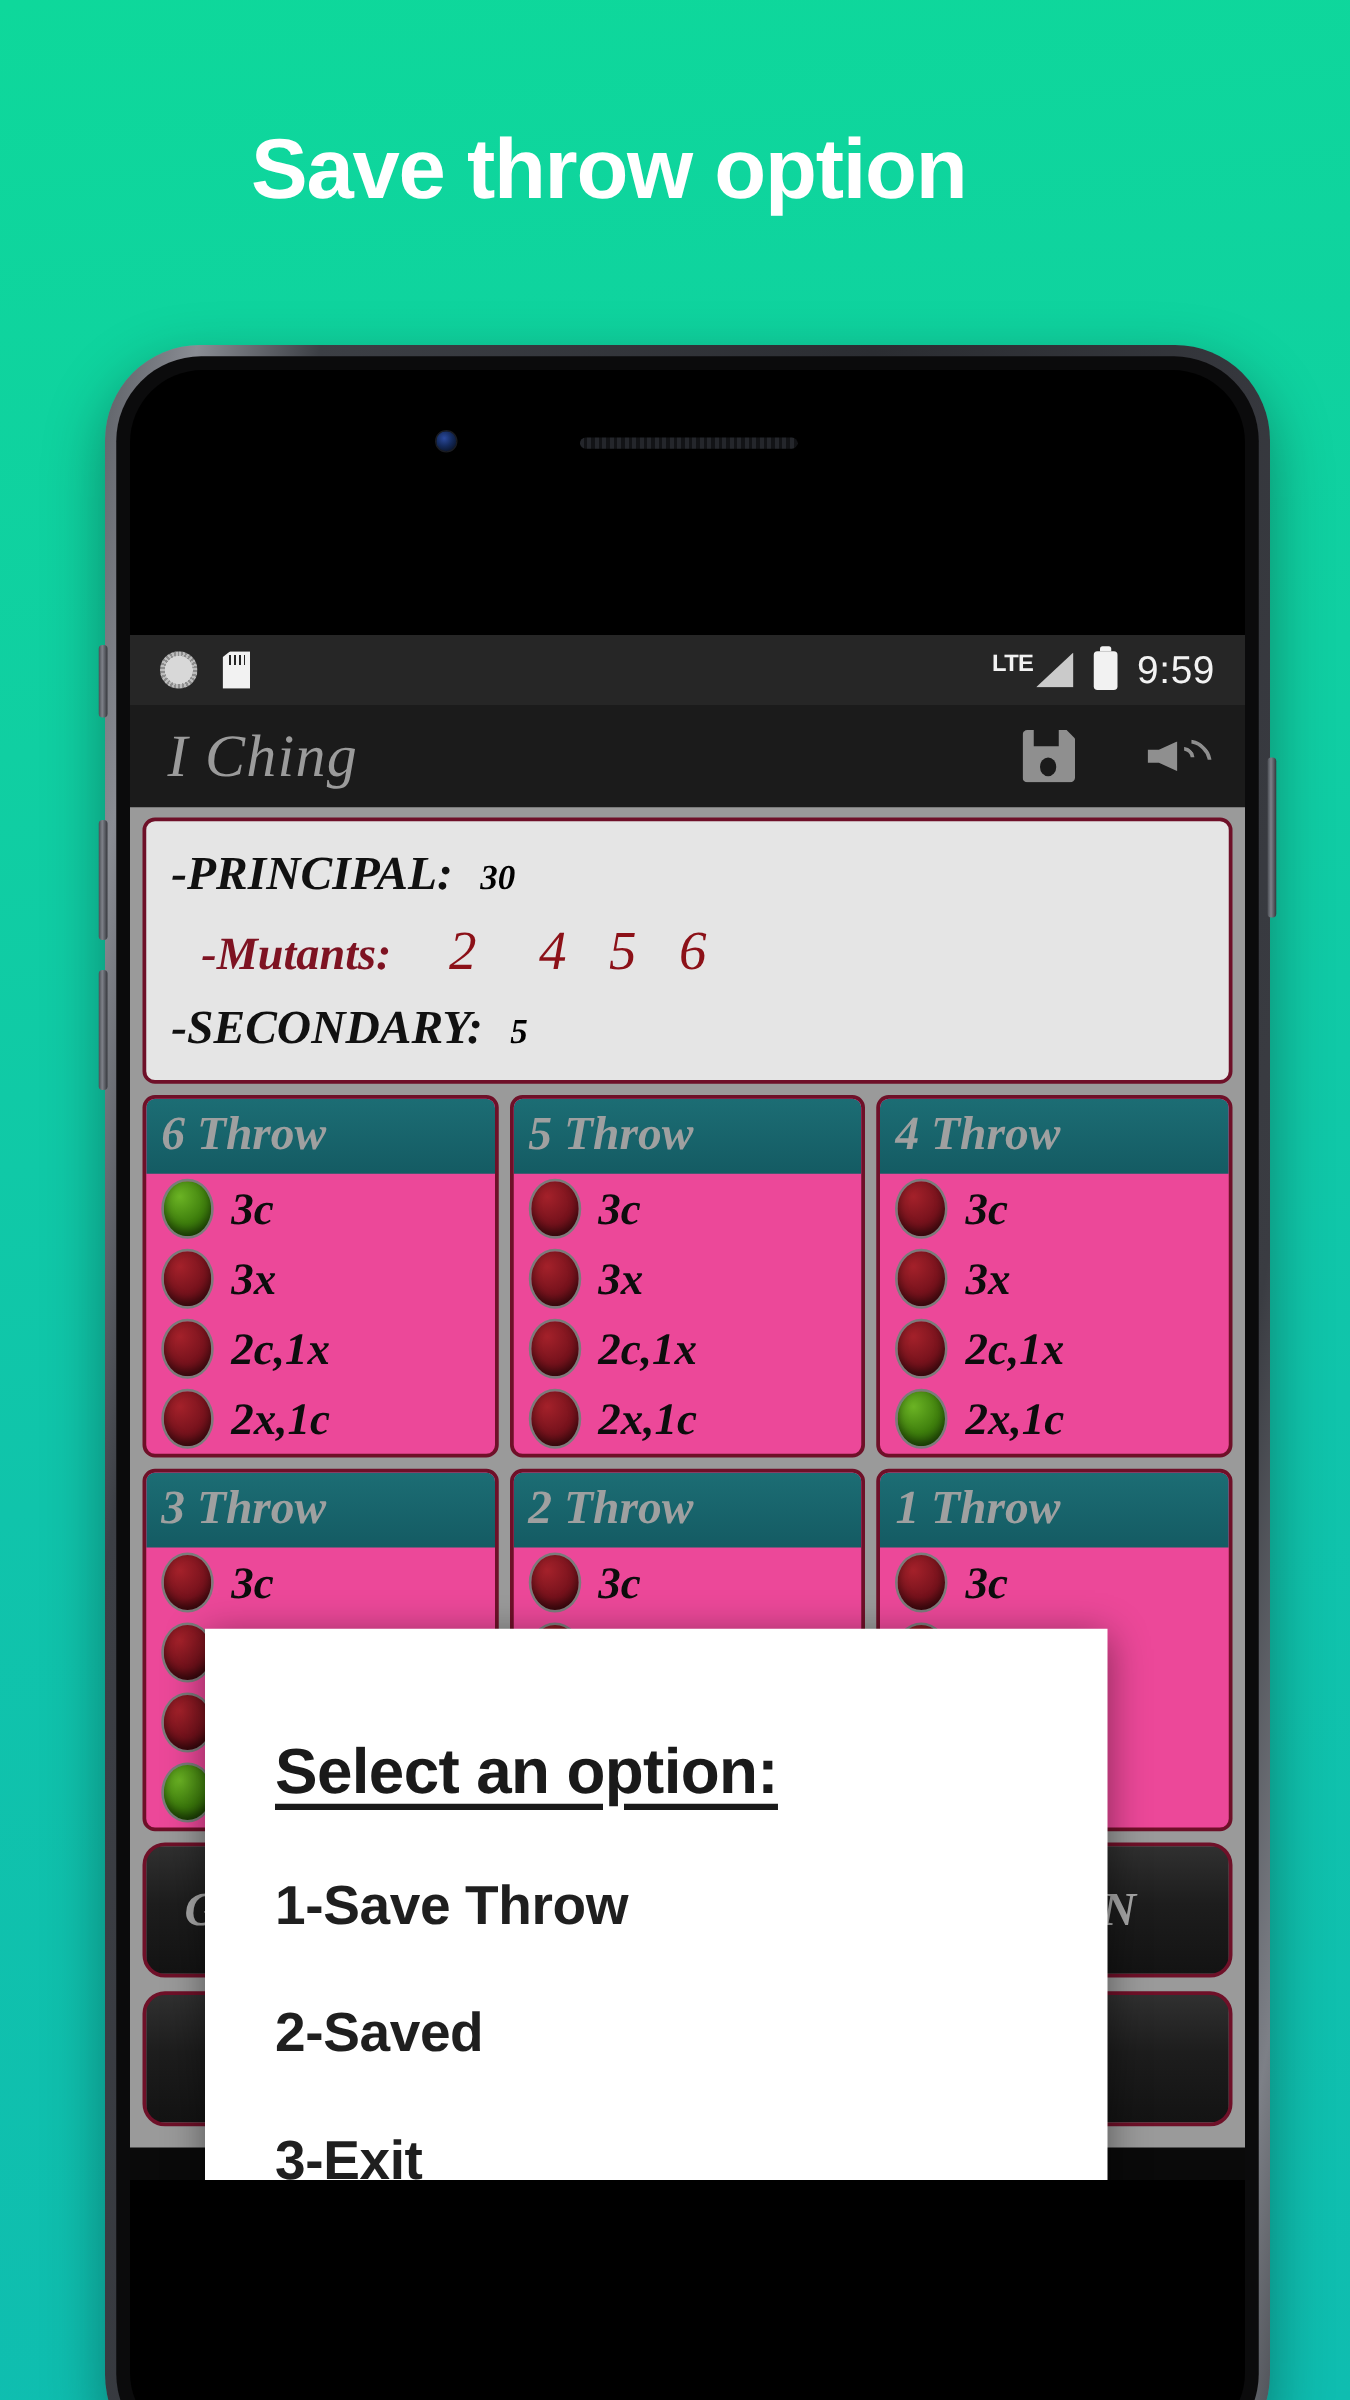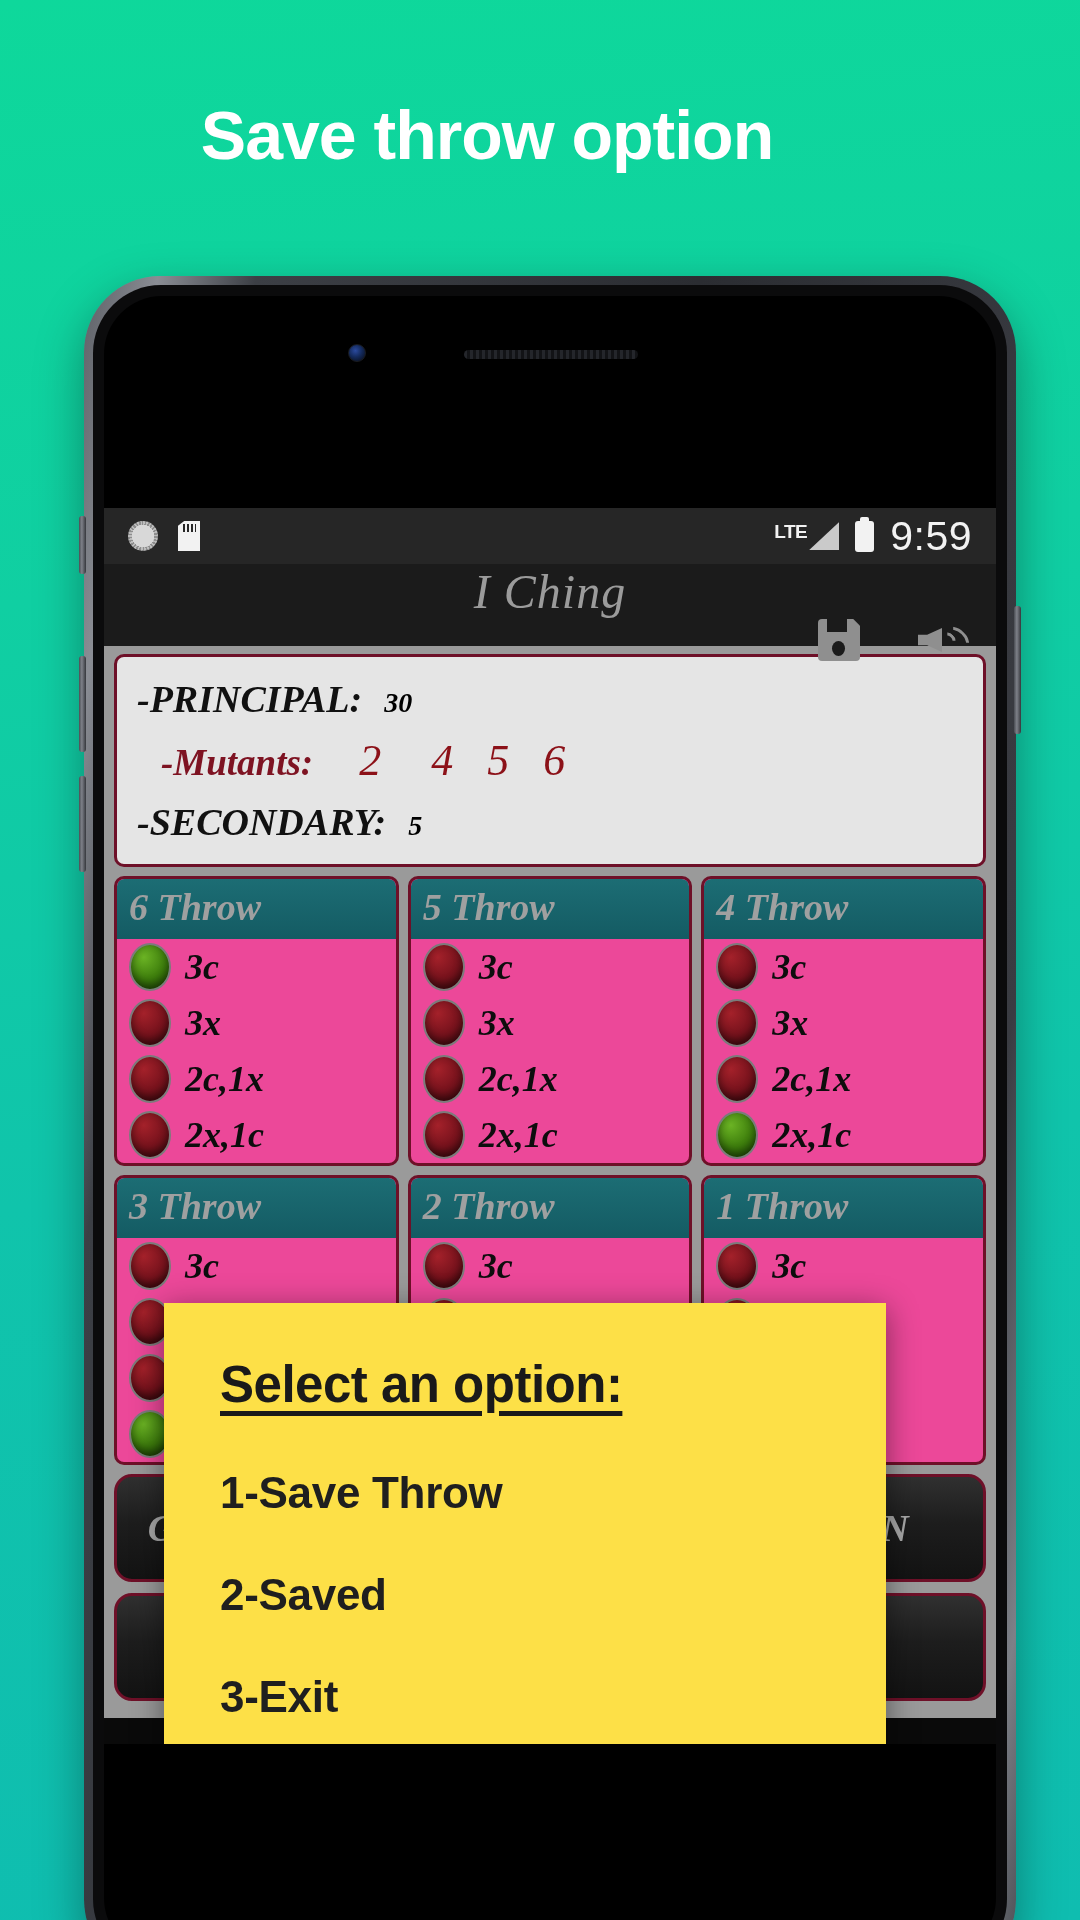--- a/index.html
+++ b/index.html
@@ -146,30 +146,29 @@
     position: relative;
   }
   .icon-battery::before {
     content: "";
     position: absolute;
     top: -4px; left: 5px;
     width: 9px; height: 4px;
     background: #f2f2f2;
     border-radius: 2px 2px 0 0;
   }
-  .clock { font-size: 41px; font-weight: normal; letter-spacing: 0.5px; }
+  .clock { font-size: 31px; font-weight: normal; letter-spacing: 0.5px; }
 
   
   .appbar {
     height: 82px;
     background: #1b1b1b;
     display: flex;
     align-items: center;
     padding: 0 30px;
-    flex-direction: column;
   }
   .app-title {
     font-family: "Liberation Serif", serif;
     font-style: italic;
     font-size: 48px;
     color: #9b9b9b;
     letter-spacing: 1px;
   }
   .appbar-actions { margin-left: auto; display: flex; align-items: center; gap: 58px; }
   .icon-save {
@@ -309,23 +308,23 @@
     letter-spacing: 0.5px;
   }
 
   
   .dialog {
     position: absolute;
     left: 60px;
     top: 795px;
     width: 722px;
     height: 489px;
-    background: #fde047;
+    background: #ffffff;
     z-index: 40;
-    padding: 52px 56px;
+    padding: 84px 56px;
     box-shadow: 0 6px 30px rgba(0,0,0,0.45);
   }
   .dialog-title {
     font-size: 51px;
     font-weight: bold;
     color: #1a1a1a;
     text-decoration: underline;
     text-underline-offset: 9px;
     text-decoration-thickness: 5px;
     margin-bottom: 54px;

